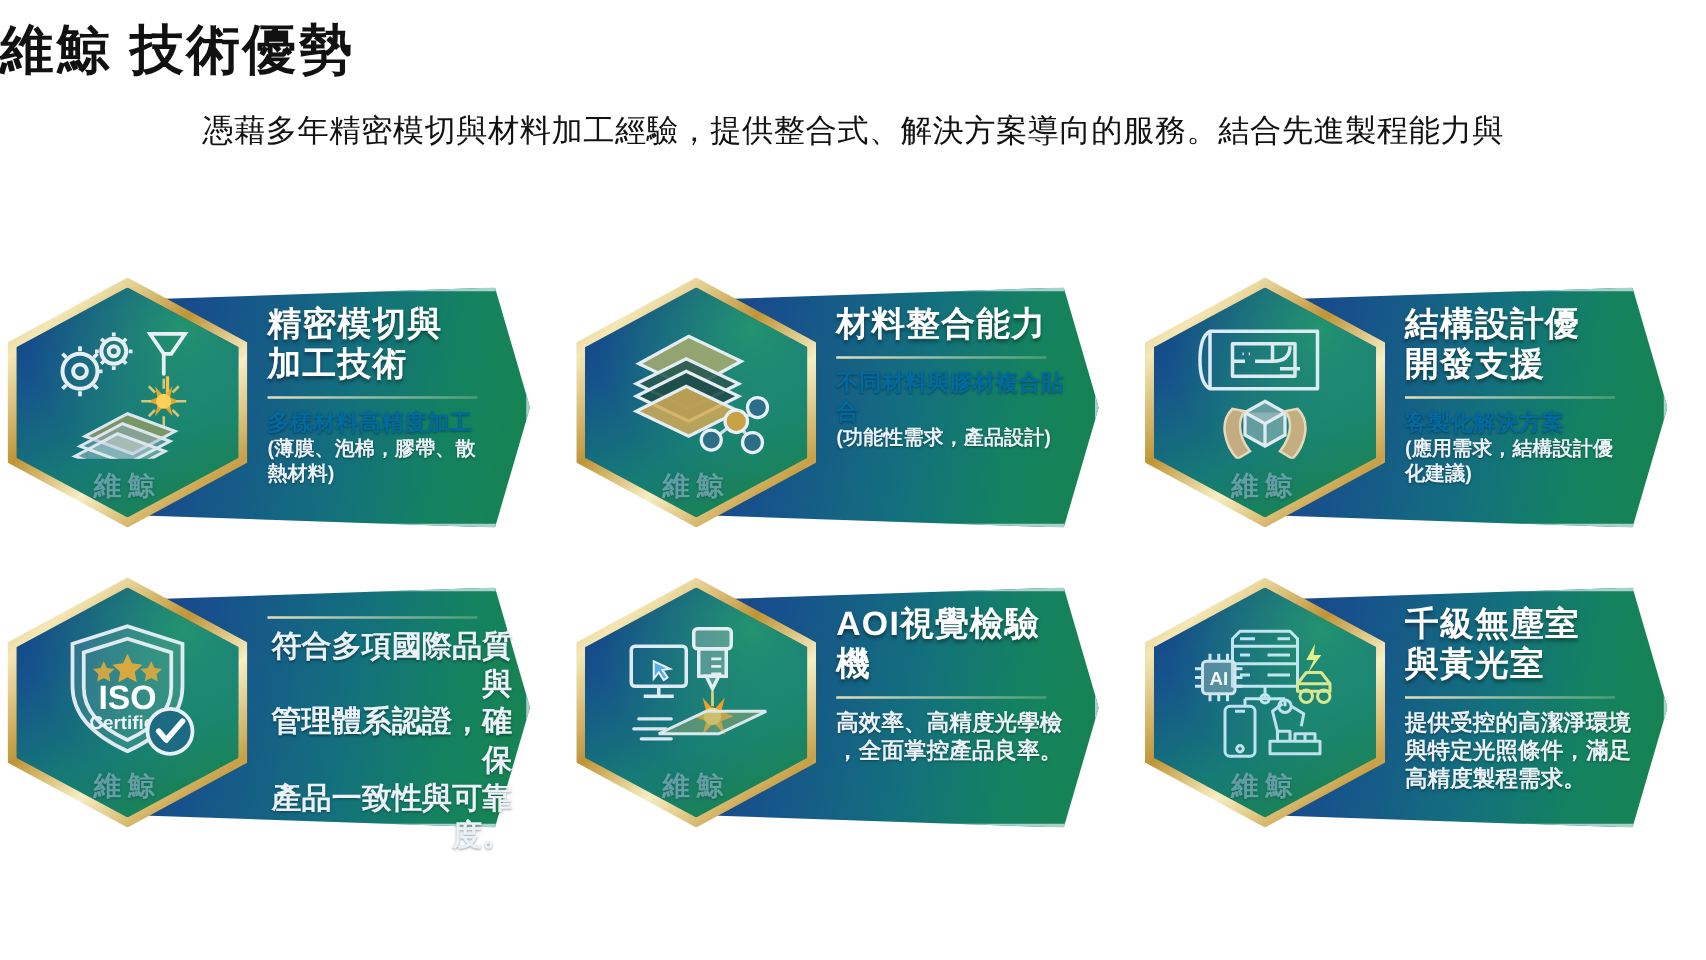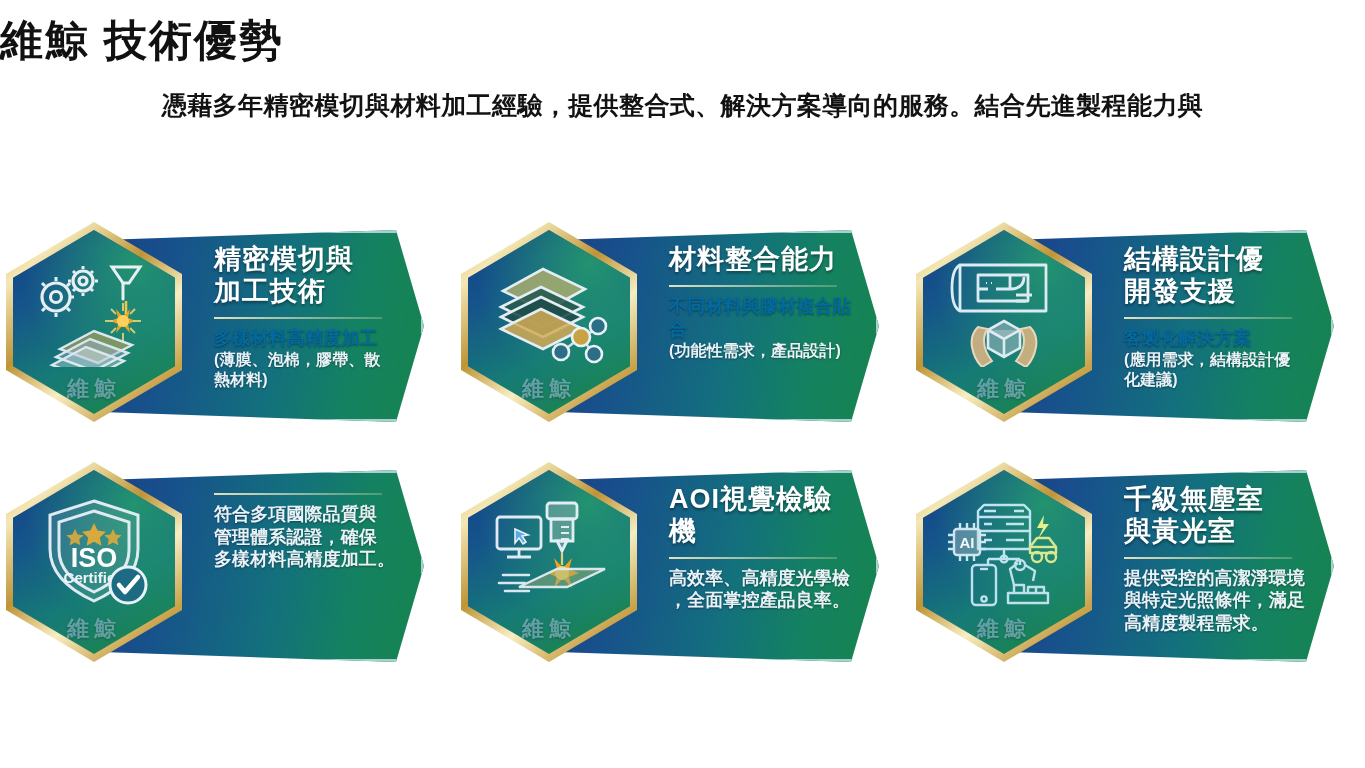--- a/index.html
+++ b/index.html
@@ -19,21 +19,21 @@
     color:#111111;
     letter-spacing:2px;
     margin:16px 0 0 0;
     line-height:1.15;
   }
   .page-subtitle{
     margin:22px auto 0 auto;
     width:1200px;
     text-align:center;
     font-size:25px;
-    font-weight:bold;
+    font-weight:normal;
     color:#121212;
     line-height:1.45;
     letter-spacing:.4px;
   }
   .page-subtitle .sub-line{display:block;}
 
   
   .cards-grid{
     position:absolute;
     top:222px;left:0;
@@ -70,21 +70,21 @@
     content:"";position:absolute;inset:0;
     border:3px solid rgba(225,240,248,.72);
     -webkit-clip-path:polygon(6px 10px, 300px 0px, 328px 96px, 300px 192px, 6px 182px);
     clip-path:polygon(6px 10px, 300px 0px, 328px 96px, 300px 192px, 6px 182px);
   }
 
   
   .hex-wrap{
     position:absolute;
     left:6px;top:0px;
-    width:176px;height:200px;
+    width:192px;height:200px;
   }
   .hex-gold{
     position:absolute;inset:0;
     background:linear-gradient(140deg,#d9b45c 0%,#f4e7b6 18%,#bf9436 42%,#f7eec4 62%,#c8a046 84%,#e8d695 100%);
     -webkit-clip-path:polygon(50% 0%,100% 26%,100% 74%,50% 100%,0% 74%,0% 26%);
     clip-path:polygon(50% 0%,100% 26%,100% 74%,50% 100%,0% 74%,0% 26%);
     filter:drop-shadow(2px 4px 5px rgba(0,0,0,.32));
   }
   .hex-face{
     position:absolute;
@@ -332,24 +332,24 @@
             </g>
           </svg>
         </div>
         <div class="hex-watermark">維鯨</div>
       </div>
     </div>
 
     <div class="banner-text">
       <div class="card-rule"></div>
 
-      <div class="card-note" style="font-size:18px;">
+      <div class="card-note" style="font-size:24px;text-align:right;">
         <div>符合多項國際品質與</div>
         <div>管理體系認證，確保</div>
-        <div>多樣材料高精度加工。</div>
+        <div>產品一致性與可靠度。</div>
       </div>
     </div>
   </div>
 
   <div class="card">
     <div class="banner"></div>
     <div class="banner-inner"></div>
 
     <div class="hex-wrap">
       <div class="hex-gold"></div>

